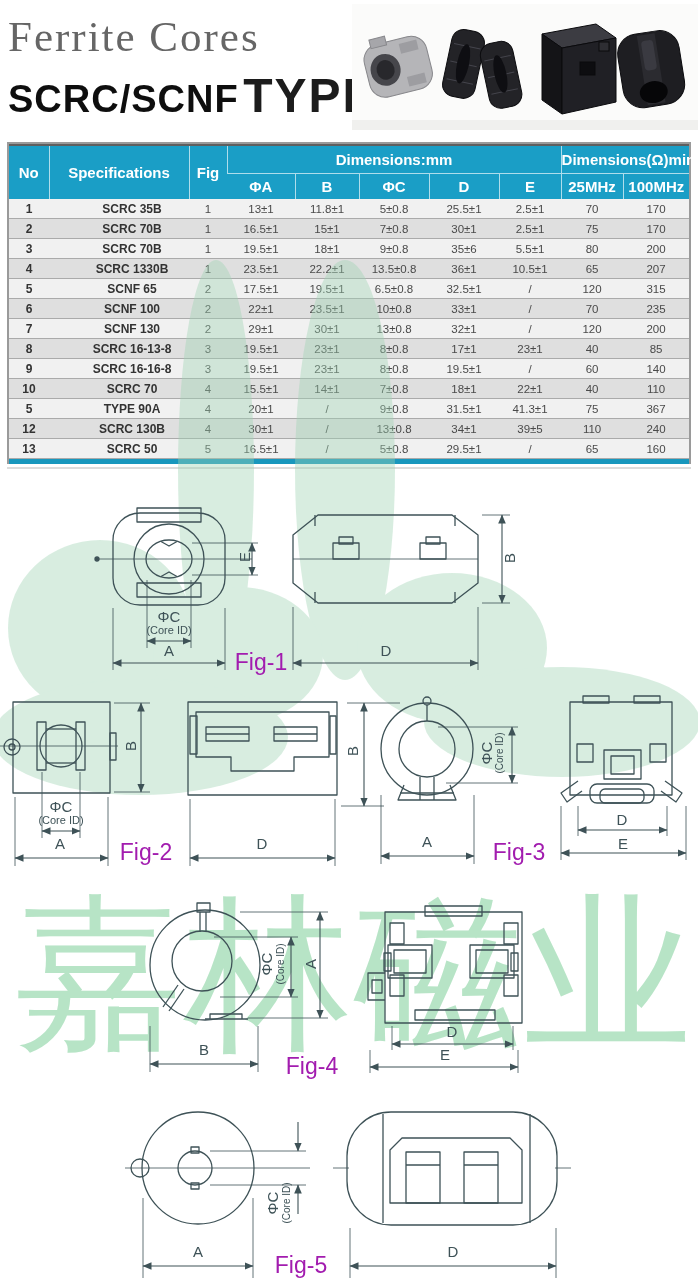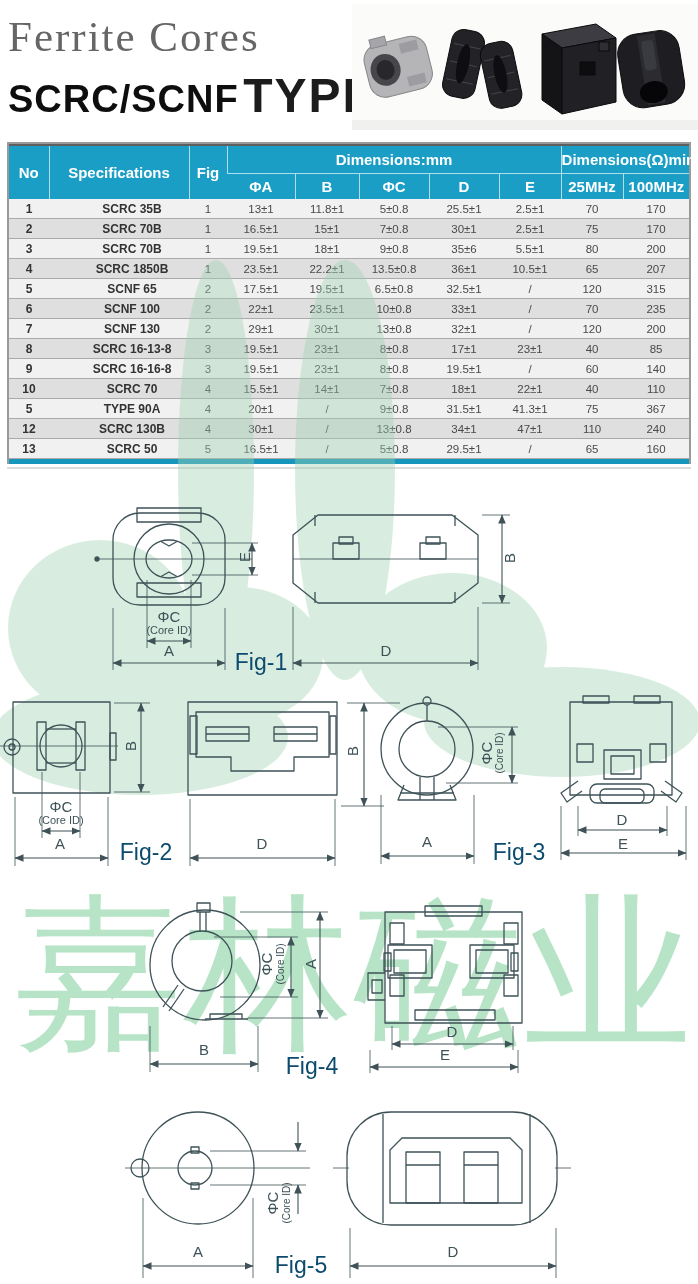--- a/index.html
+++ b/index.html
@@ -39,21 +39,21 @@
   
   .figsvg{position:absolute;z-index:3;}
   .ln *{stroke:#3e5257;fill:none;stroke-width:1.3;stroke-linejoin:round;stroke-linecap:butt;}
   .ln .thin{stroke-width:.8;}
   .ln .dl{stroke-width:1.1;}
   .dim{position:absolute;transform:translate(-50%,-50%);font-size:15px;color:#3e5257;
        white-space:nowrap;z-index:4;}
   .dim.rot{transform:translate(-50%,-50%) rotate(-90deg);}
   .dim.s11{font-size:11px;}
   .dim.s10{font-size:10px;}
-  .figcap{position:absolute;transform:translate(-50%,-50%);font-size:23px;color:#0c4a6e;
+  .figcap{position:absolute;transform:translate(-50%,-50%);font-size:23px;color:#a21caf;
           white-space:nowrap;z-index:4;}
 </style>
 </head>
 <body>
 
 <div class="hdr-title1">Ferrite Cores</div>
 <div class="hdr-title2">
   <span class="b">SCRC/SCNF</span>
   <span class="l">TYPE</span>
 </div>
@@ -168,21 +168,21 @@
           <td>19.5±1</td>
           <td>18±1</td>
           <td>9±0.8</td>
           <td>35±6</td>
           <td>5.5±1</td>
           <td>80</td>
           <td>200</td>
         </tr>
         <tr>
           <td>4</td>
-          <td>SCRC 1850B</td>
+          <td>SCRC 1330B</td>
           <td>1</td>
           <td>23.5±1</td>
           <td>22.2±1</td>
           <td>13.5±0.8</td>
           <td>36±1</td>
           <td>10.5±1</td>
           <td>65</td>
           <td>207</td>
         </tr>
         <tr>
@@ -270,21 +270,21 @@
           <td>367</td>
         </tr>
         <tr>
           <td>12</td>
           <td>SCRC 130B</td>
           <td>4</td>
           <td>30±1</td>
           <td>/</td>
           <td>13±0.8</td>
           <td>34±1</td>
-          <td>47±1</td>
+          <td>39±5</td>
           <td>110</td>
           <td>240</td>
         </tr>
         <tr>
           <td>13</td>
           <td>SCRC 50</td>
           <td>5</td>
           <td>16.5±1</td>
           <td>/</td>
           <td>5±0.8</td>

